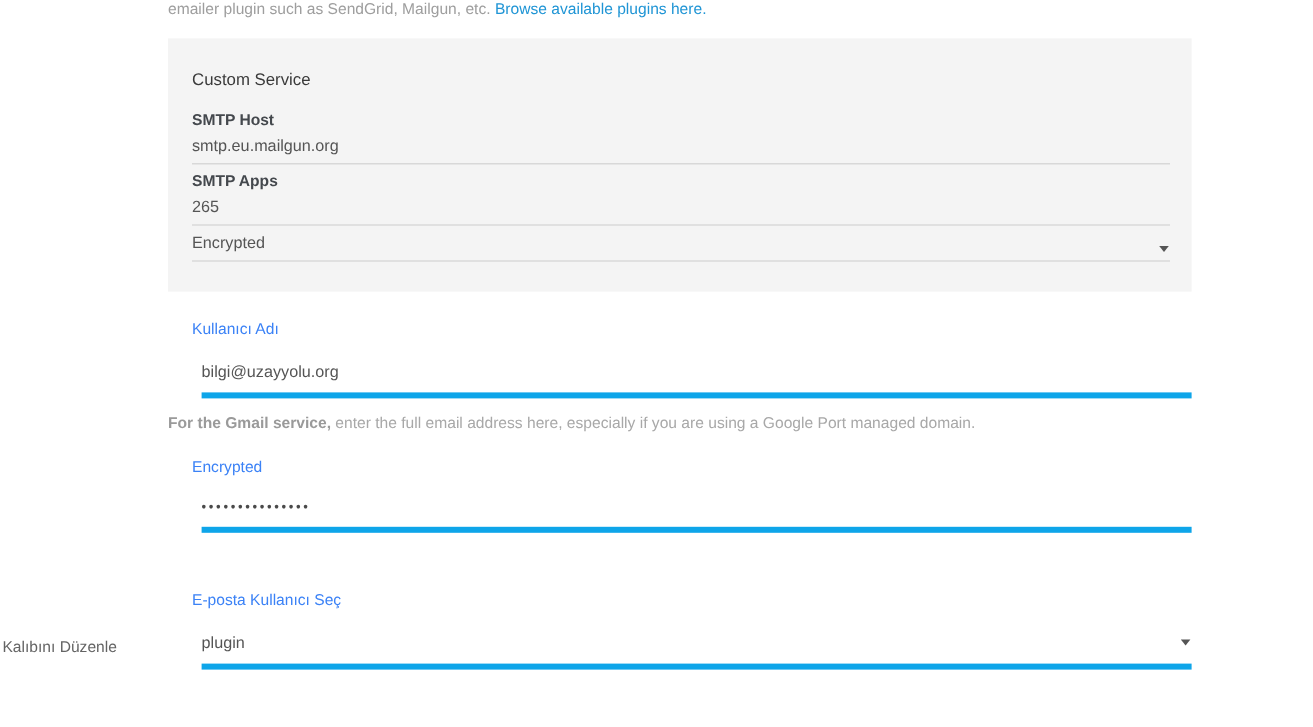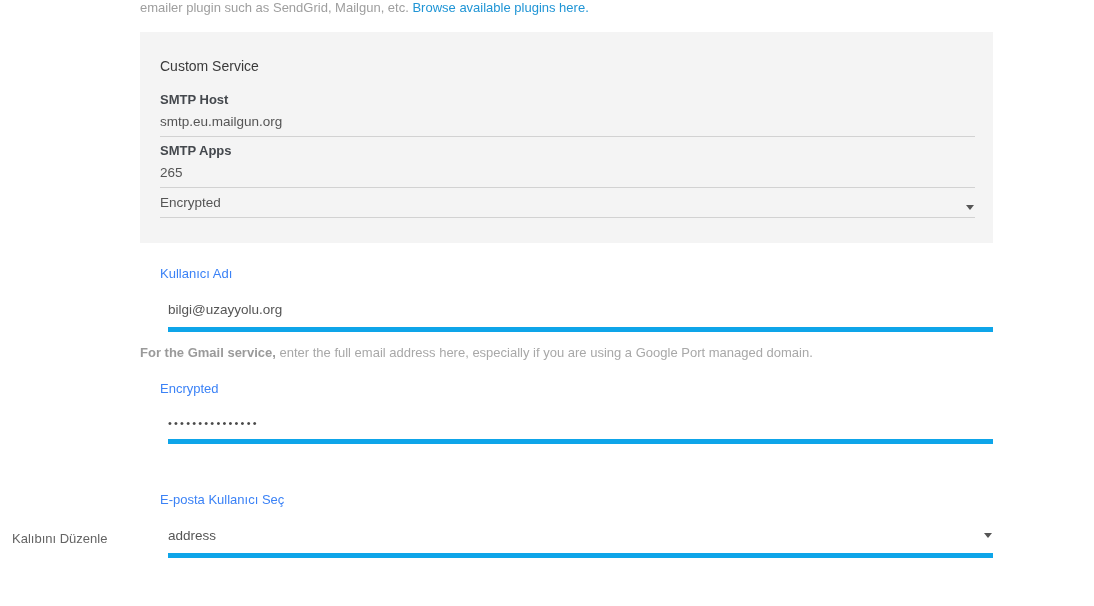--- a/index.html
+++ b/index.html
@@ -107,21 +107,21 @@
     font-size: 11px;
     letter-spacing: 2.2px;
     color: #4a4a4a;
     line-height: 12px;
   }
   .mt24 { margin-top: 24px; }
   .mt22 { margin-top: 22px; }
   .mt49 { margin-top: 49px; }
   .side-label {
     position: absolute;
-    left: 12px;
+    left: 2px;
     top: 531px;
     font-size: 13px;
     color: #646464;
     line-height: 15px;
     white-space: nowrap;
   }
 </style>
 </head>
 <body>
 
@@ -157,20 +157,20 @@
 
     <div class="u-label mt22">Encrypted</div>
     <div class="u-value">
         <span class="password-dots">•••••••••••••••</span>
       </div>
   </div>
 
   <div class="section mt49">
     <div class="u-label">E-posta Kullanıcı Seç</div>
     <div class="u-value select">
-      <span>address</span>
+      <span>plugin</span>
       <span class="caret"></span>
     </div>
   </div>
 
   <div class="side-label">Kalıbını Düzenle</div>
 
 </div>
 
 </body></html>

